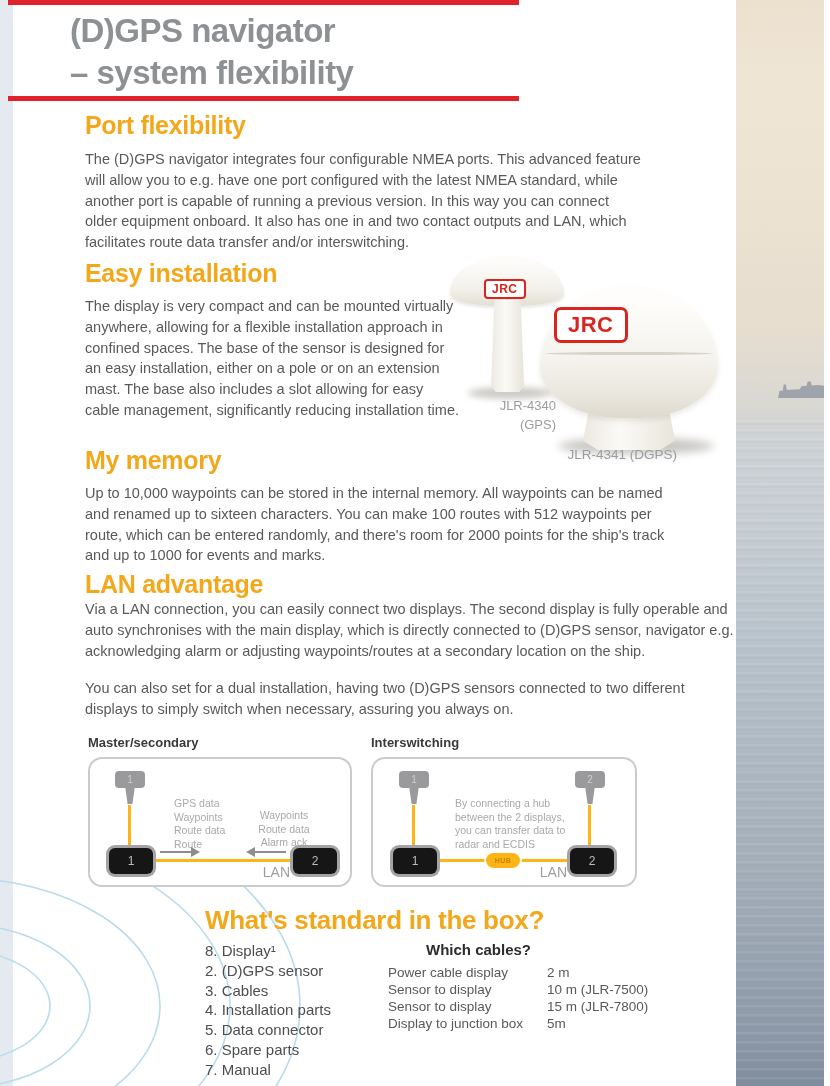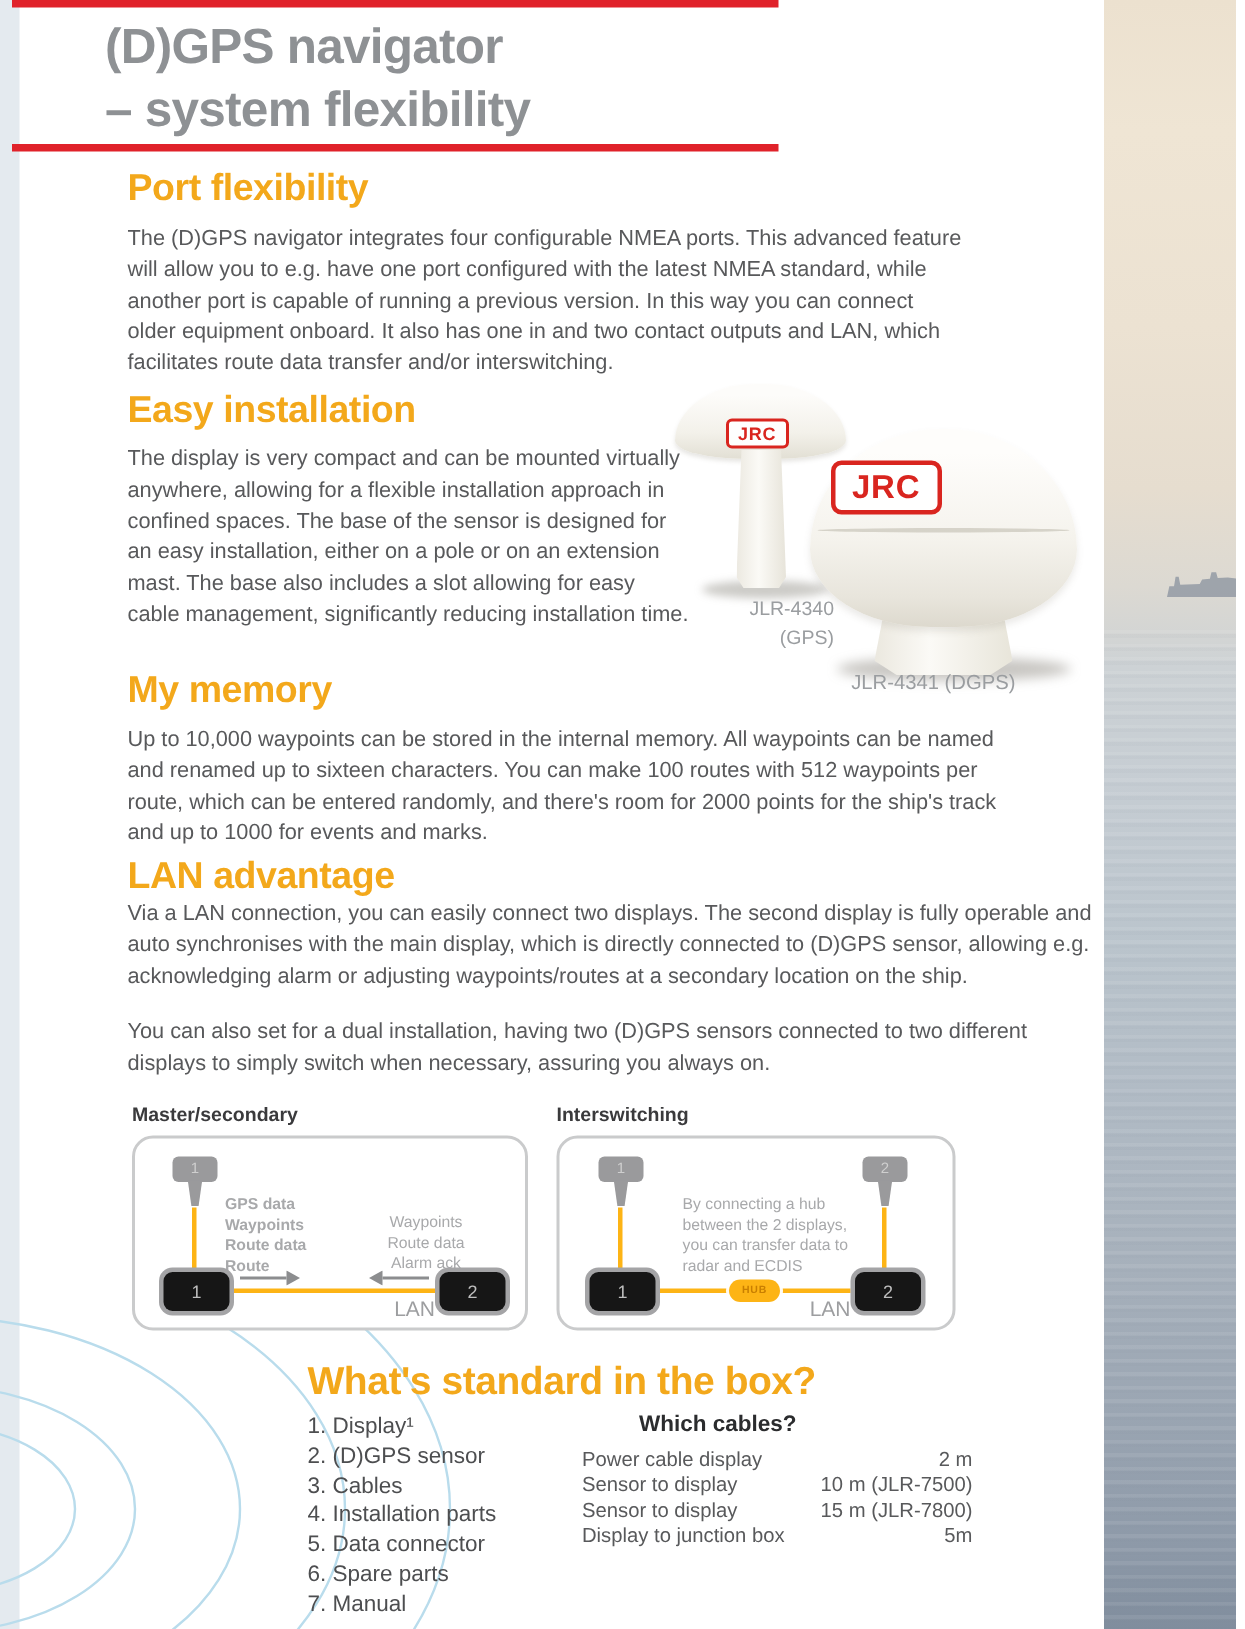--- a/index.html
+++ b/index.html
@@ -85,21 +85,21 @@
     border-radius:8px; box-shadow:0 0 0 2px rgba(255,255,255,.95);
     color:#c97f00; font-size:7px; font-weight:bold; text-align:center; line-height:15px; letter-spacing:.5px; }
 
   
   .box-heading { position:absolute; left:205px; top:905px; font-size:26px; font-weight:600;
     color:#f3a81b; letter-spacing:-.3px; }
   .box-list { position:absolute; left:205px; top:941px; list-style:none;
     font-size:15px; line-height:19.8px; color:#4d4e50; }
   .cables { position:absolute; left:388px; top:941px; }
   .cables-h { font-size:15px; font-weight:bold; color:#2b2c2e; margin-bottom:6px;margin-left:38px; }
-  .cable-row { display:flex; font-size:13.5px; line-height:17px; color:#58595b;justify-content:space-between; }
+  .cable-row { display:flex; font-size:13.5px; line-height:17px; color:#58595b; }
   .cable-row .lbl { width:159px; }
 </style>
 </head>
 <body>
 
 <div class="page">
 
   <div class="edge-strip"></div>
 
   <div class="photo">
@@ -146,31 +146,31 @@
   <div class="prod-label" style="left:466px; top:396px; width:90px;">
     <div>JLR-4340</div>
     <div>(GPS)</div>
   </div>
   <div class="prod-label" style="left:537px; top:445px; width:140px; font-size:13.5px;">JLR-4341 (DGPS)</div>
 
   <div class="h2" style="left:85px; top:446px;">My memory</div>
   <div class="body-p" style="left:85px; top:483px; width:592px;">Up to 10,000 waypoints can be stored in the internal memory. All waypoints can be named and renamed up to sixteen characters. You can make 100 routes with 512 waypoints per route, which can be entered randomly, and there's room for 2000 points for the ship's track and up to 1000 for events and marks.</div>
 
   <div class="h2" style="left:85px; top:570px;">LAN advantage</div>
-  <div class="body-p" style="left:85px; top:599px; width:668px;">Via a LAN connection, you can easily connect two displays. The second display is fully operable and auto synchronises with the main display, which is directly connected to (D)GPS sensor, allowing e.g. acknowledging alarm or adjusting waypoints/routes at a secondary location on the ship.</div>
+  <div class="body-p" style="left:85px; top:599px; width:668px;">Via a LAN connection, you can easily connect two displays. The second display is fully operable and auto synchronises with the main display, which is directly connected to (D)GPS sensor, navigator e.g. acknowledging alarm or adjusting waypoints/routes at a secondary location on the ship.</div>
   <div class="body-p" style="left:85px; top:678px; width:650px;">You can also set for a dual installation, having two (D)GPS sensors connected to two different displays to simply switch when necessary, assuring you always on.</div>
 
   <div class="dg-title" style="left:88px;">Master/secondary</div>
   <div class="dg-box" style="left:88px; width:264px;">
     <div class="sensor" style="left:25px; top:12px;">
       <div class="bar">1</div>
       <div class="post"></div>
     </div>
     <div class="vline" style="left:38px;"></div>
-    <div class="flow" style="left:60px; top:38px;font-weight:bold;">
+    <div class="flow" style="left:84px; top:38px;">
       <div>GPS data</div>
       <div>Waypoints</div>
       <div>Route data</div>
       <div>Route</div>
     </div>
     <svg class="arrow" style="left:70px;" width="40" height="10">
       <line x1="0" y1="5" x2="31" y2="5" stroke="#8c8d8f" stroke-width="2"></line>
       <polygon points="31,0 40,5 31,10" fill="#8c8d8f"></polygon>
     </svg>
     <div class="flow" style="left:158px; top:50px; width:72px; text-align:center;">
@@ -211,21 +211,21 @@
     </div>
     <div class="display" style="left:194px;">
       <div class="scr">2</div>
     </div>
     <div class="hub">HUB</div>
     <div class="lan" style="left:67px; width:127px;">LAN</div>
   </div>
 
   <div class="box-heading">What's standard in the box?</div>
   <ul class="box-list">
-    <li>1. Display¹</li>
+    <li>8. Display¹</li>
     <li>2. (D)GPS sensor</li>
     <li>3. Cables</li>
     <li>4. Installation parts</li>
     <li>5. Data connector</li>
     <li>6. Spare parts</li>
     <li>7. Manual</li>
   </ul>
 
   <div class="cables">
     <div class="cables-h">Which cables?</div>

